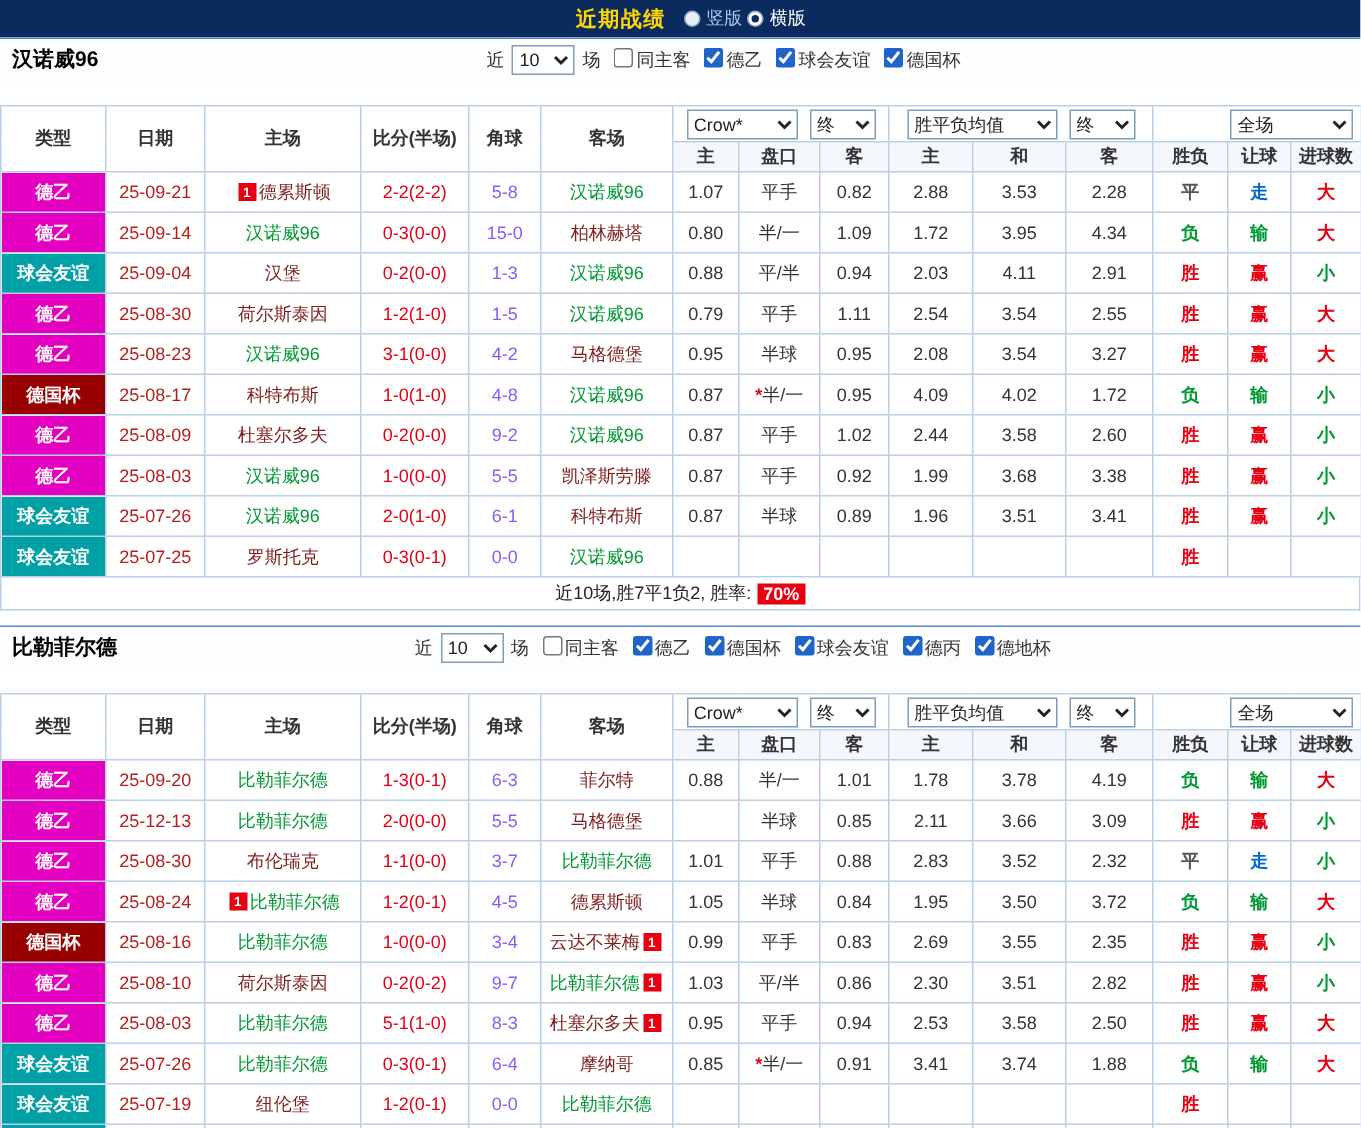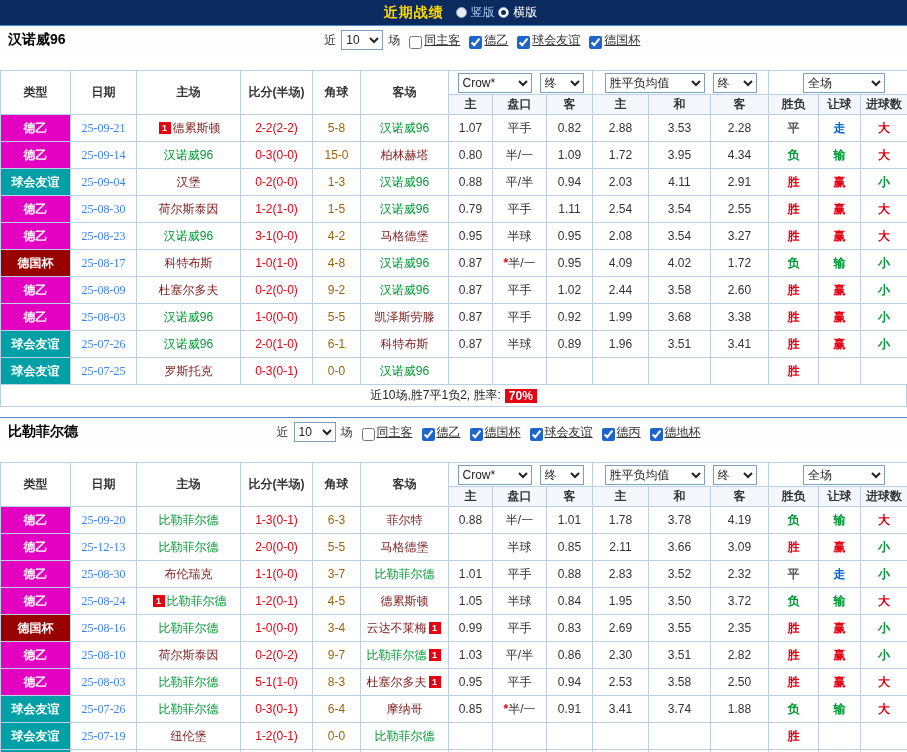--- a/index.html
+++ b/index.html
@@ -15,42 +15,42 @@
   .radio.sel { color:#fff; }
   .rdot { width:11px; height:11px; border-radius:50%; background:#e8eef7; border:1px solid #8fa8c8; position:relative; display:inline-block; }
   .rdot.on { background:#fff; }
   .rdot.on::after { content:""; position:absolute; left:2px; top:2px; width:5px; height:5px; border-radius:50%; background:#0b2b5e; }
   
   section { display:block; }
   section + section { margin-top:10px; }
   .team-bar { height:29px; border-top:1px solid #4f86c6; background:#fdfdfd; display:flex; align-items:center; padding:0 8px; }
   .team-name { font-weight:bold; font-size:14px; color:#000; }
   .controls { flex:1; display:flex; align-items:center; justify-content:center; gap:5px; color:#333; }
-  .controls label { display:inline-flex; align-items:flex-end; cursor:pointer;text-decoration:underline; }
+  .controls label { display:inline-flex; align-items:flex-start; cursor:pointer; }
   .controls input[type=checkbox] { margin:0 2px 0 4px; accent-color:#1f64c8; width:13px; height:13px; }
   .controls select, .hsel { height:20px; font-size:12px; border:1px solid #7f9db9; background:#fff; color:#222; font-family:inherit; }
   
   table { border-collapse:collapse; table-layout:fixed; width:907px; text-align:center;margin-top:16px; }
   th, td { border:1px solid #b9cfe5; padding:0 1px; overflow:hidden; white-space:nowrap; }
   thead tr.selrow th { height:24px; background:#fff; }
   thead tr.labrow th { height:20px; background:#f4f8fd; font-weight:bold; color:#333; font-size:12px; }
   thead th.span2 { background:#f4f8fd; font-weight:bold; }
   tbody td { height:27px; background:#fff; }
   td.type { color:#fff; font-weight:bold; }
-  td.date { color:#3b82f6;font-family:Liberation Serif, serif; }
+  td.date { color:#b91c1c; }
   td.score { color:#e60012; }
-  td.corners { color:#a16207; }
+  td.corners { color:#8b5cf6; }
   td.team .nm { }
   td.team.focal .nm { color:#009933; }
   td.team.opp .nm { color:#7f1d1d; }
   .badge { display:inline-block; min-width:12px; height:12px; line-height:12px; background:#e60012; color:#fff; font-size:9px; font-weight:bold; margin:0 2px; vertical-align:middle; }
   td.res { font-weight:bold; }
   .star { color:#e60012; font-weight:bold; }
   .selwrap { display:flex; align-items:center; justify-content:center; gap:8px; }
-  .selwrap.right { justify-content:flex-end; padding-right:21px; }
+  .selwrap.right { justify-content:flex-end; padding-right:4px; }
   
   .summary { height:22px; border:1px solid #b9cfe5; border-top:none; display:flex; align-items:center; justify-content:center; gap:4px; font-size:12px; color:#222; }
   .summary .rate { background:#e60012; color:#fff; font-weight:bold; padding:0 4px; }
   .summary .stats { color:#0a5bd6; }
 </style>
 </head>
 <body>
 
 <header class="topbar">
   <span class="title">近期战绩</span>

